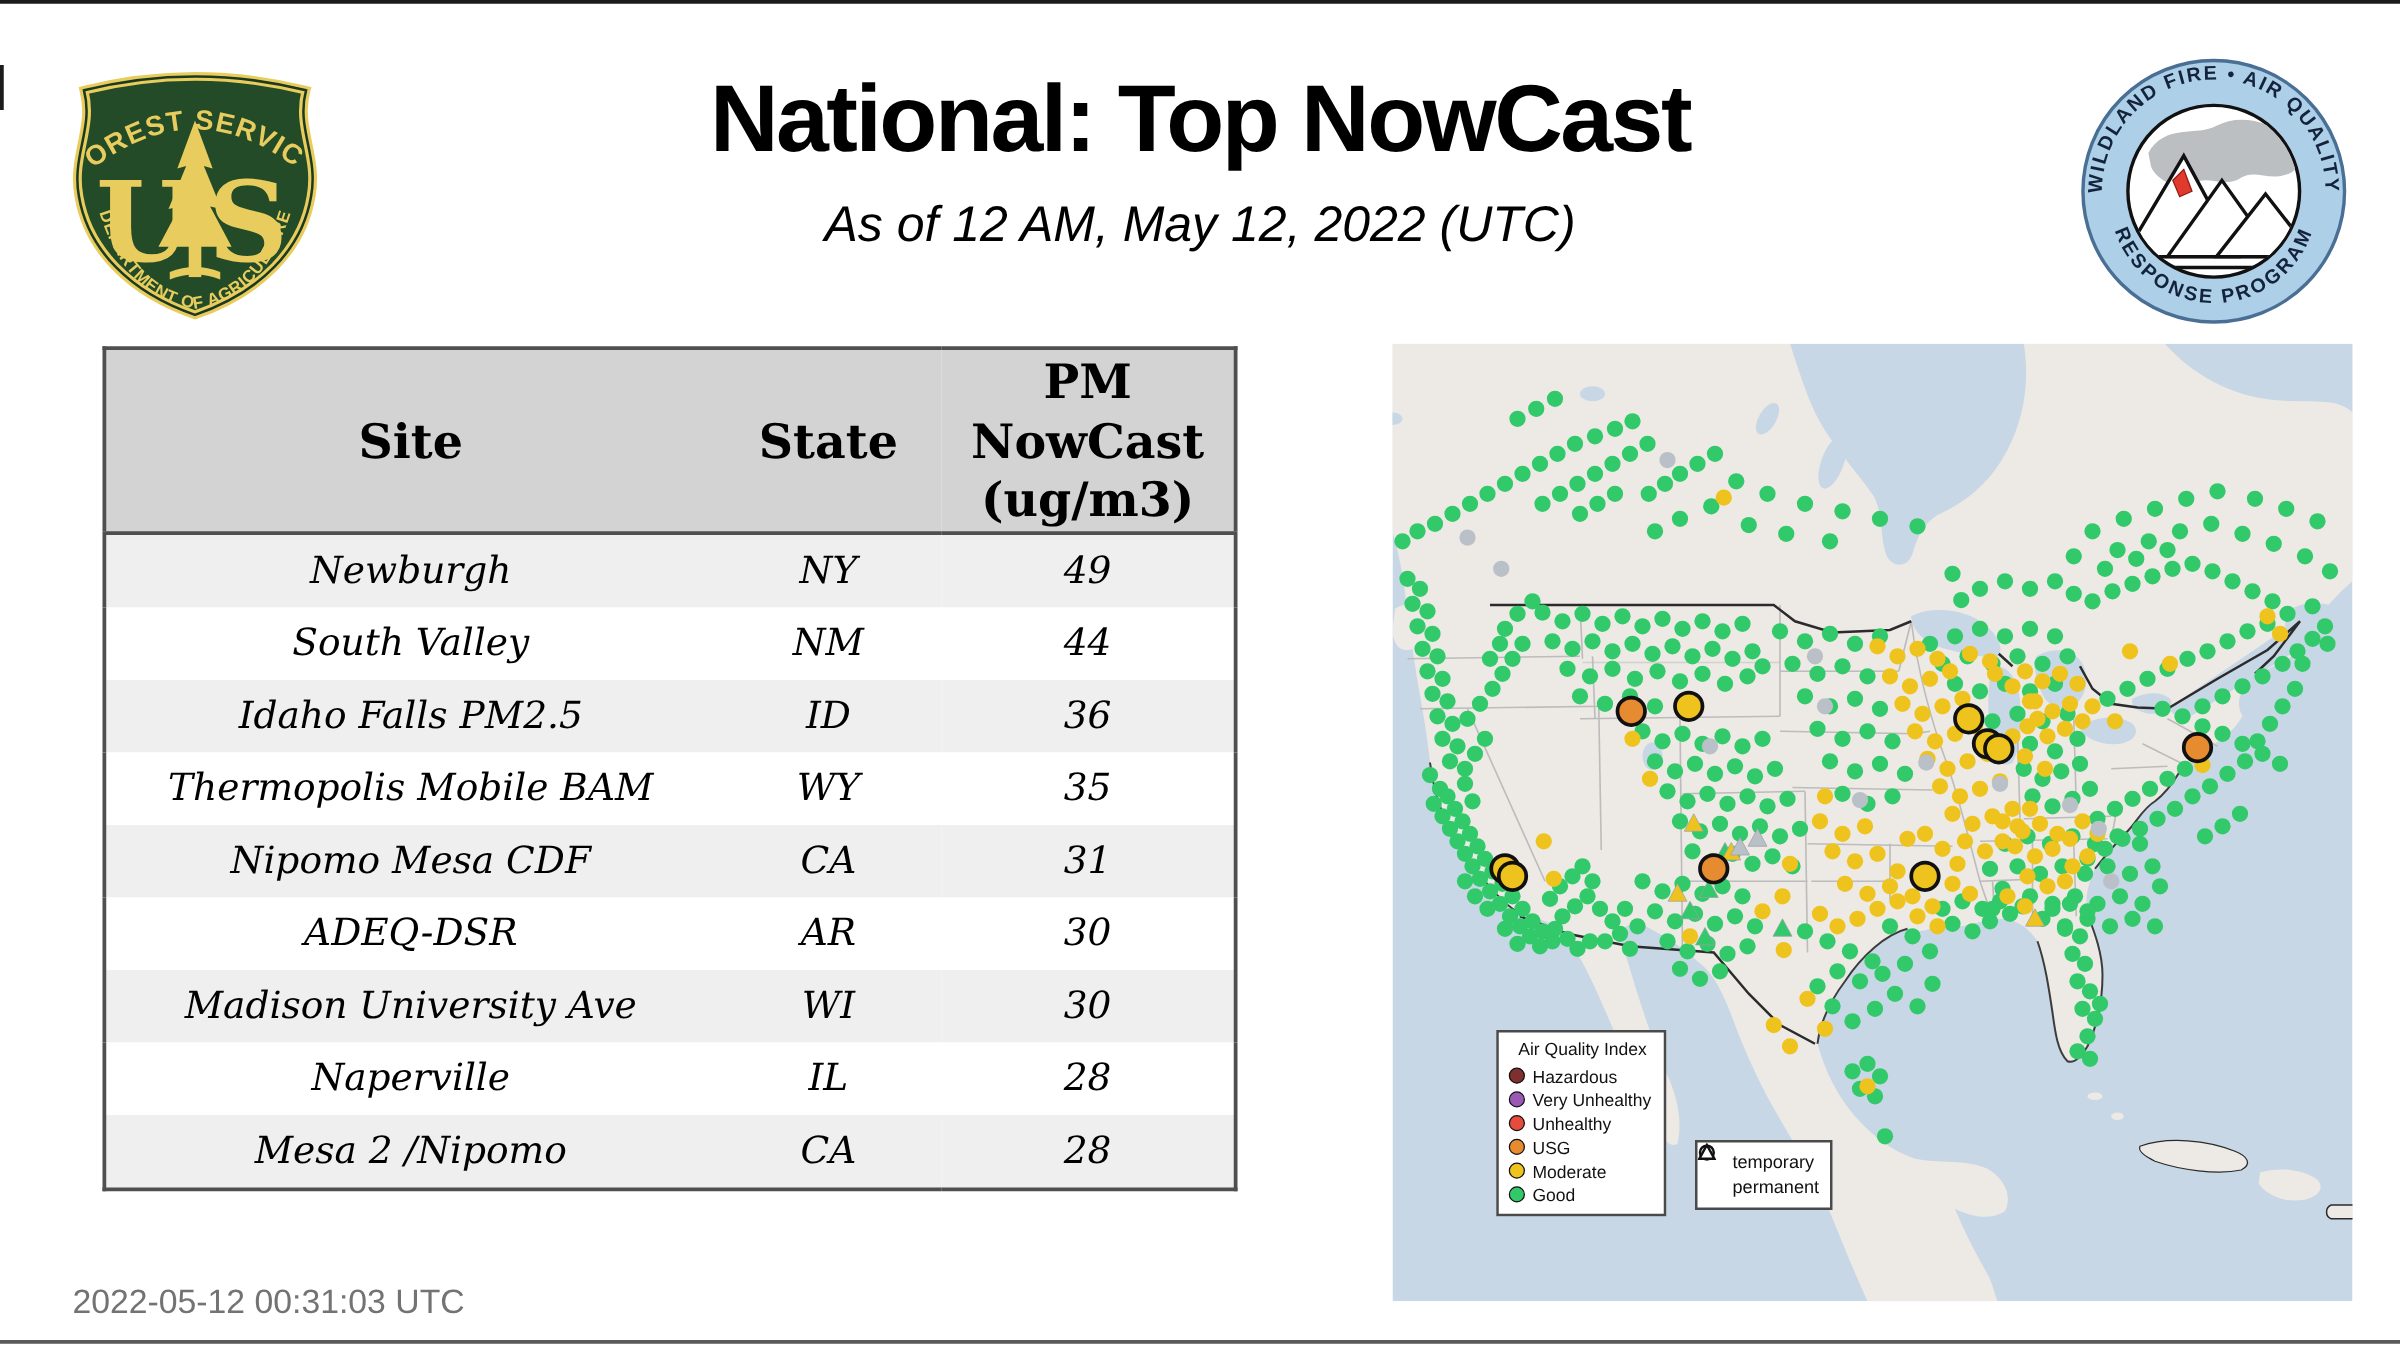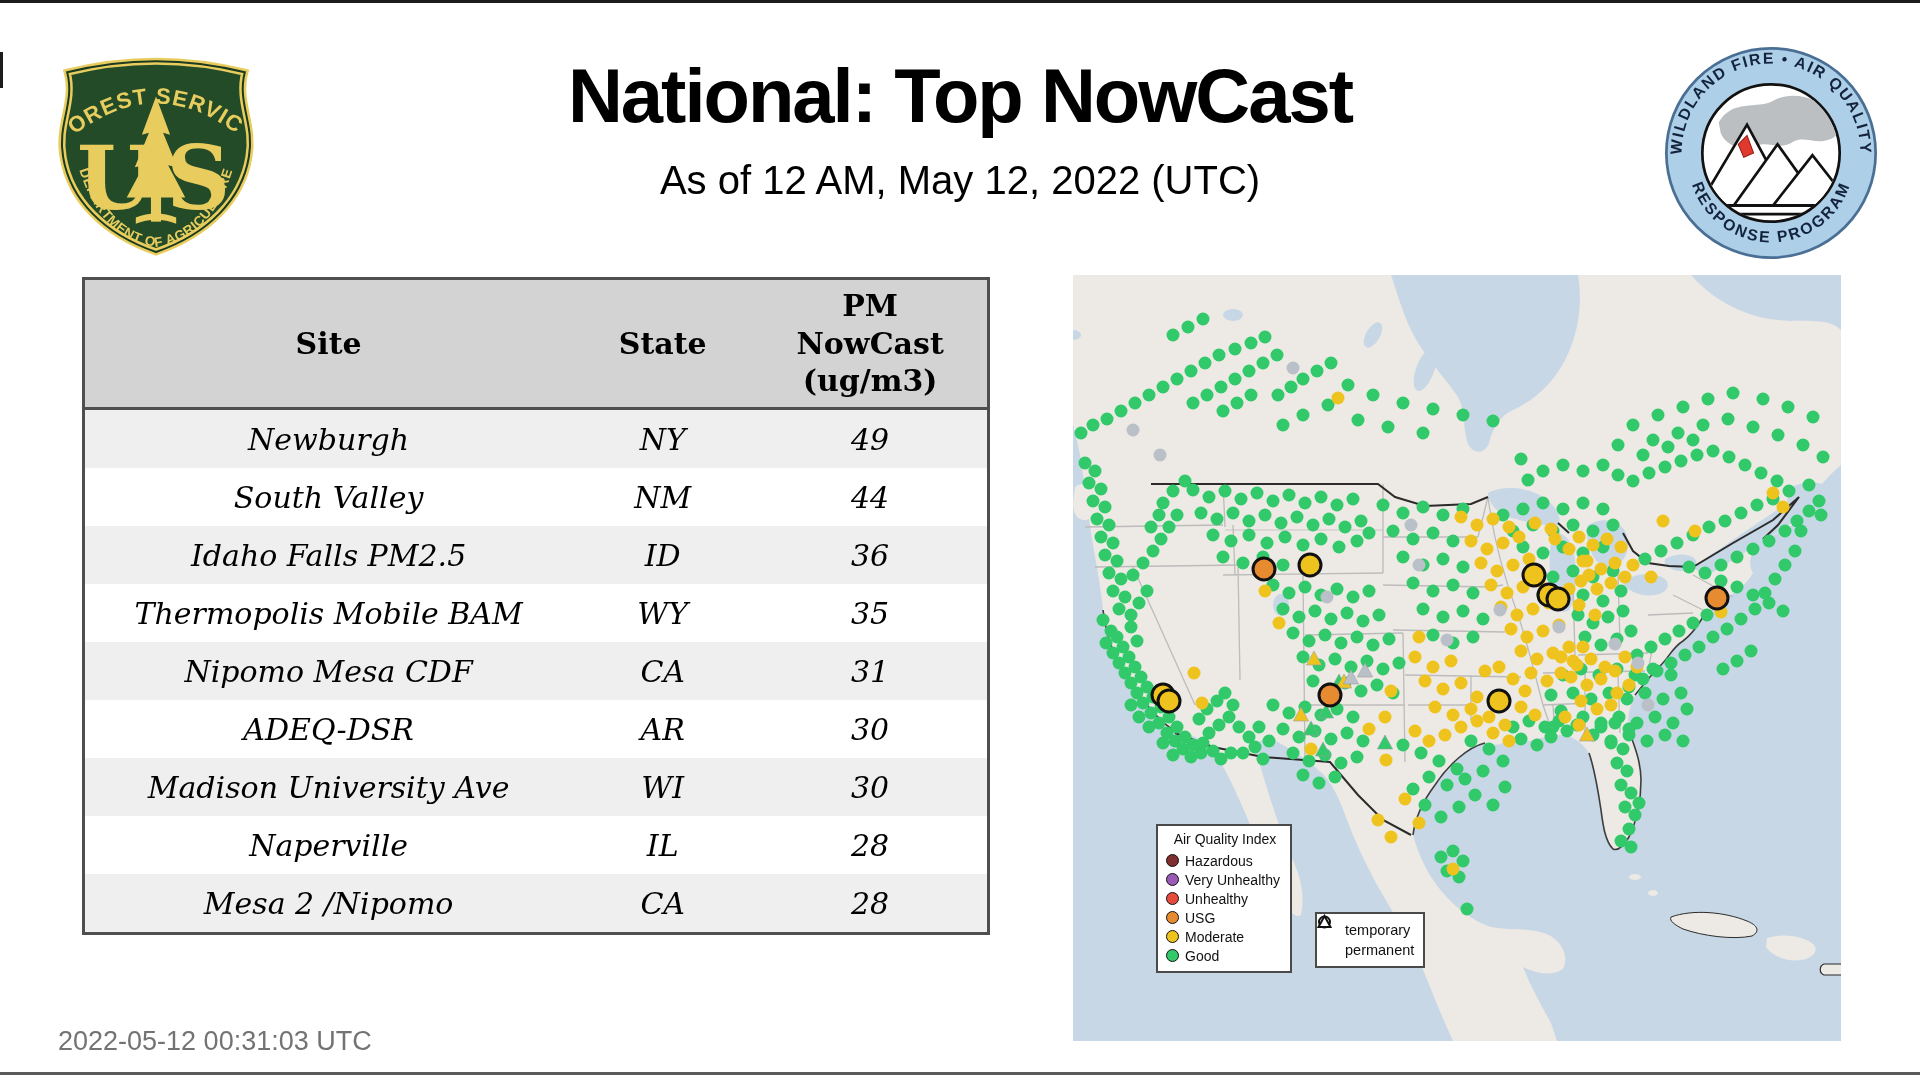--- a/index.html
+++ b/index.html
@@ -8,38 +8,38 @@
   .topline{position:absolute;left:0;top:0;width:100%;height:3px;background:#1c1c1c;}
   .leftmark{position:absolute;left:0;top:52px;width:3px;height:36px;background:#1c1c1c;}
   .bottomline{position:absolute;left:0;top:1072px;width:100%;height:3px;background:#5a5a5a;}
 
   
   .fs-logo{position:absolute;left:55px;top:44px;width:202px;height:214px;}
   .wf-logo{position:absolute;left:1662px;top:44px;width:218px;height:218px;}
   .title{position:absolute;left:0;top:52px;width:1920px;text-align:center;
          font-size:76px;font-weight:bold;color:#000;letter-spacing:-2px;}
   .subtitle{position:absolute;left:0;top:158px;width:1920px;text-align:center;
-            font-size:40px;color:#000;}
+            font-size:40px;color:#000;font-style:italic;}
 
   
   .nowcast-table{position:absolute;left:82px;top:277px;width:908px;
                  border-collapse:collapse;table-layout:fixed;
                  font-family:"DejaVu Serif","Liberation Serif",serif;
                  border:3px solid #4f4f4f;}
-  .nowcast-table th{background:#d3d3d3;font-size:30px;font-weight:bold;color:#000;
+  .nowcast-table th{background:#d3d3d3;font-size:38px;font-weight:bold;color:#000;
                     height:125px;border-bottom:3px solid #4f4f4f;text-align:center;
                     vertical-align:middle;line-height:1.25;}
   .nowcast-table td{font-size:30px;color:#000;height:56px;text-align:center;
                     vertical-align:middle;font-style:italic;}
   .nowcast-table tbody tr:nth-child(odd){background:#efefef;}
   .nowcast-table tbody tr:nth-child(even){background:#ffffff;}
   .col-site{width:54%;} .col-state{width:20%;} .col-value{width:26%;}
 
   
-  .map-wrap{position:absolute;left:1073px;top:275px;width:768px;height:766px;}
+  .map-wrap{position:absolute;left:1114px;top:275px;width:768px;height:766px;}
   .map-wrap svg{position:absolute;left:0;top:0;}
   .legend-aqi{position:absolute;left:83px;top:549px;width:136px;background:#fff;
               border:2px solid #4a4a4a;box-sizing:border-box;padding:5px 6px 6px 8px;}
   .legend-aqi-title{font-size:14px;color:#111;text-align:center;margin-bottom:4px;}
   .legend-item{display:flex;align-items:center;height:19px;font-size:14px;color:#111;}
   .legend-dot{width:13px;height:13px;border-radius:50%;border:1.6px solid #111;
               margin-right:6px;flex:0 0 auto;box-sizing:border-box;}
   .legend-type{position:absolute;left:242px;top:637px;width:110px;background:#fff;
                border:2px solid #4a4a4a;box-sizing:border-box;padding:6px 1px 6px 8px;}
   .legend-type .legend-item{height:20px;font-size:14.5px;}

